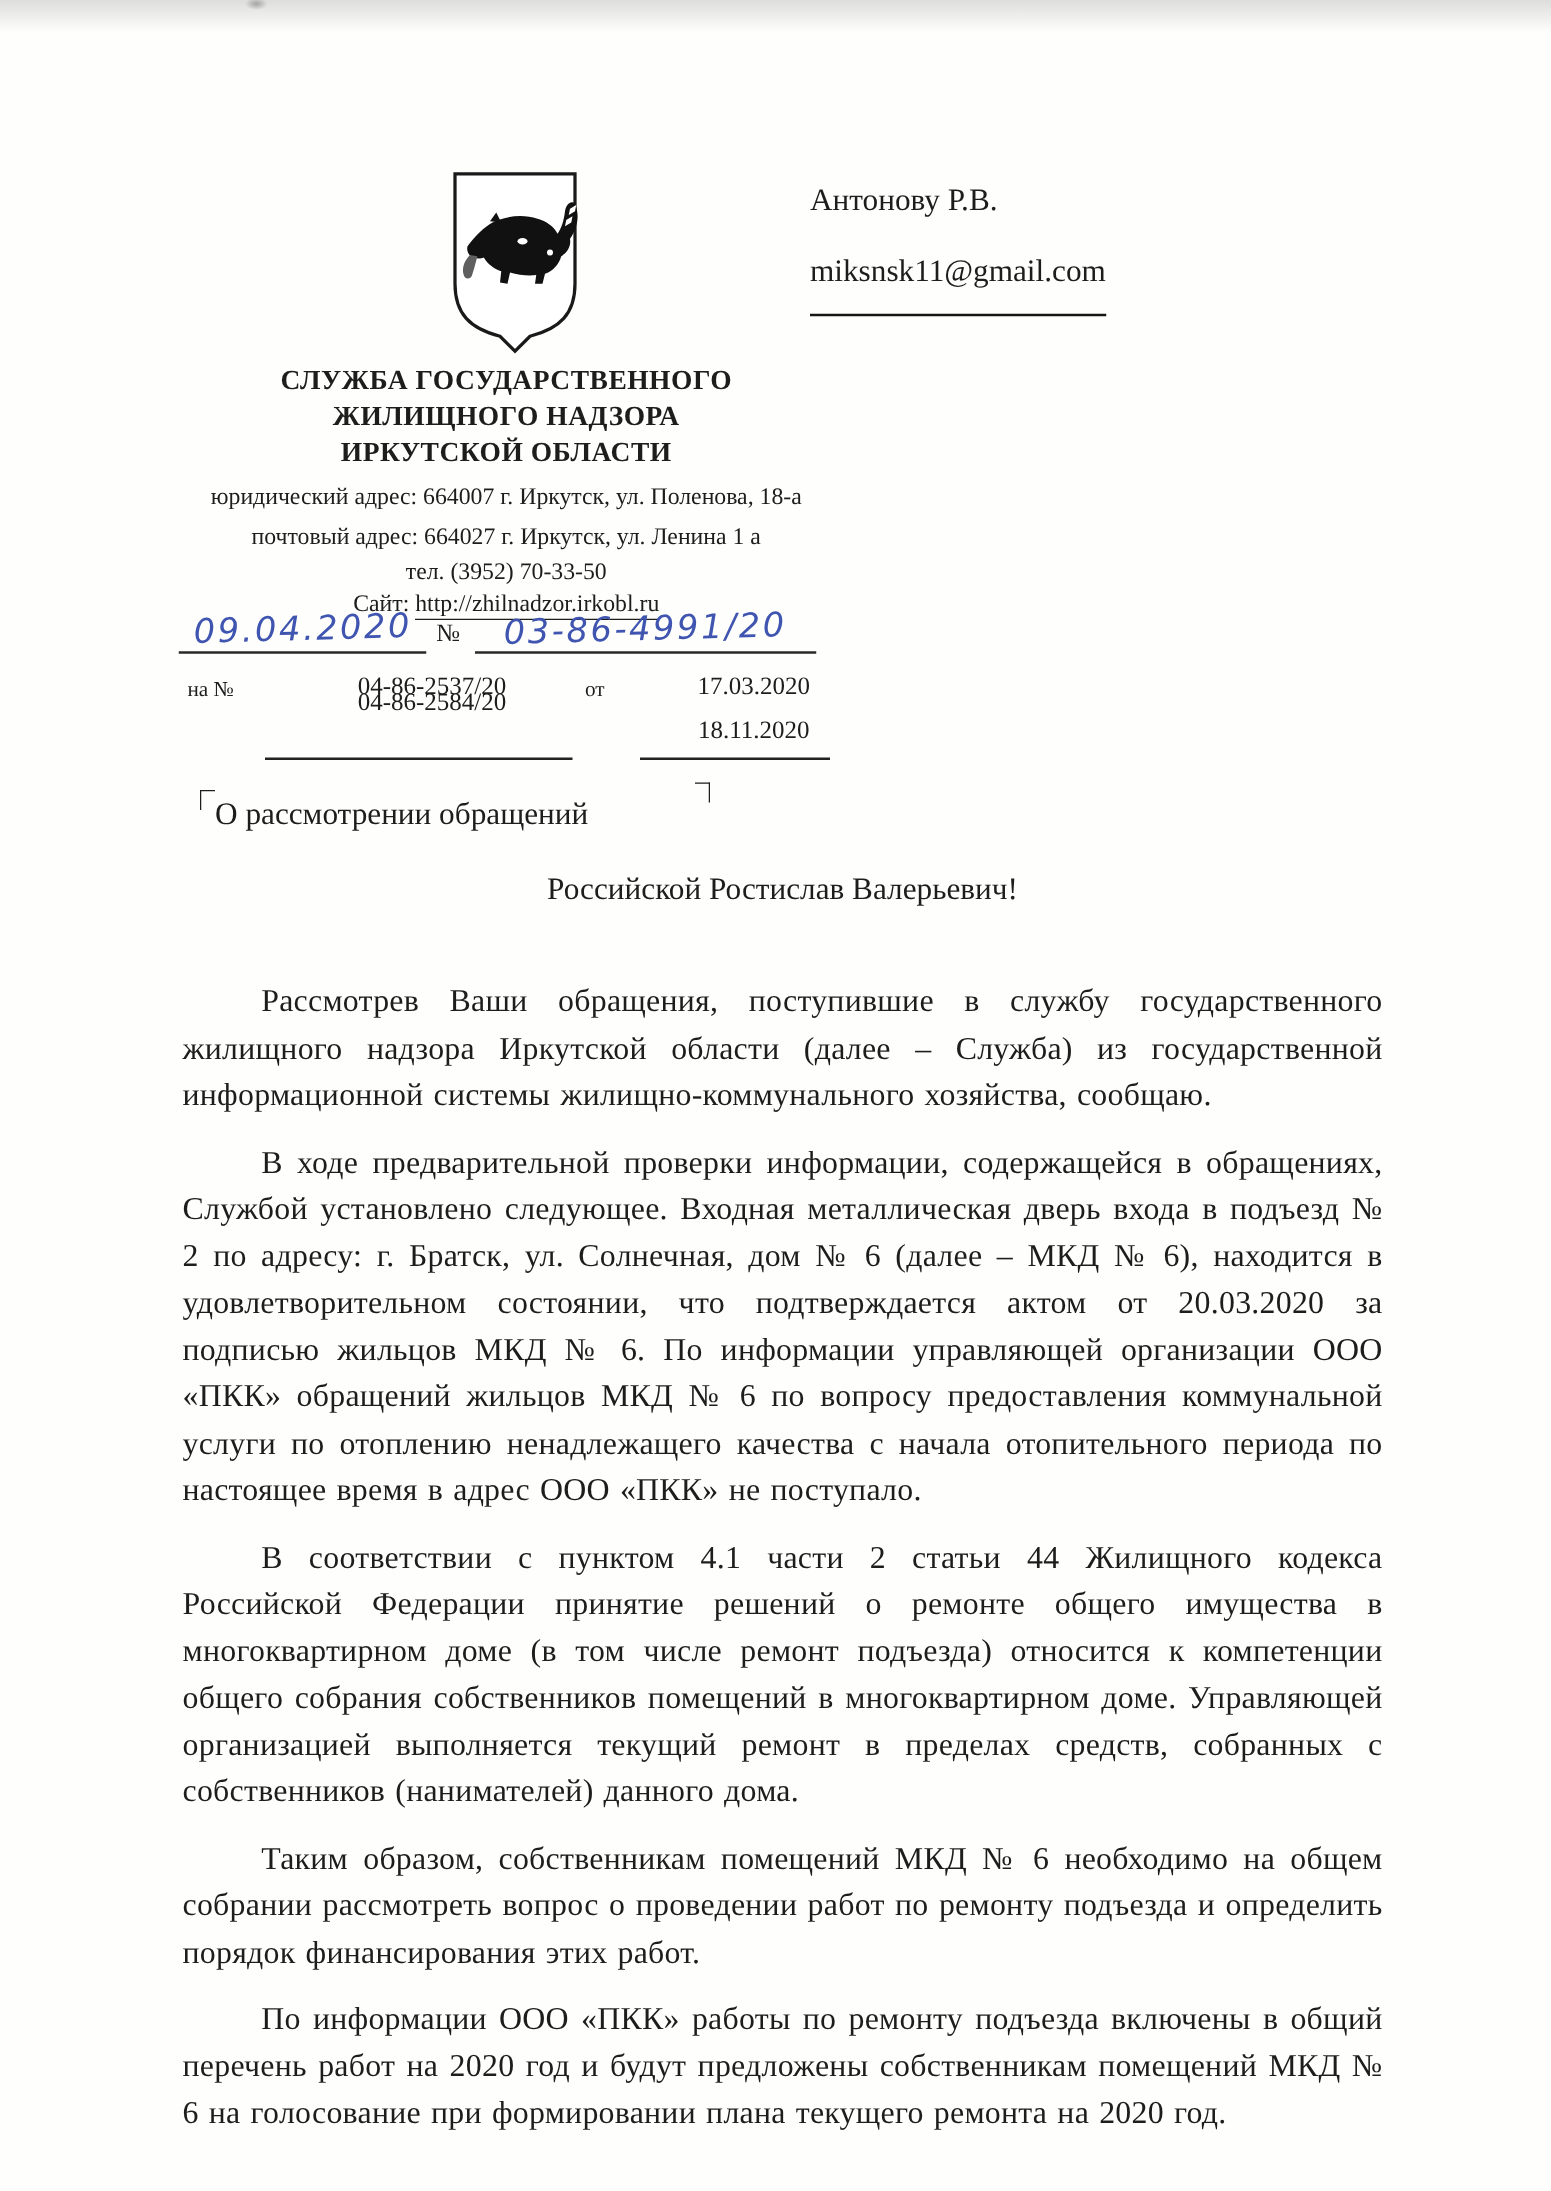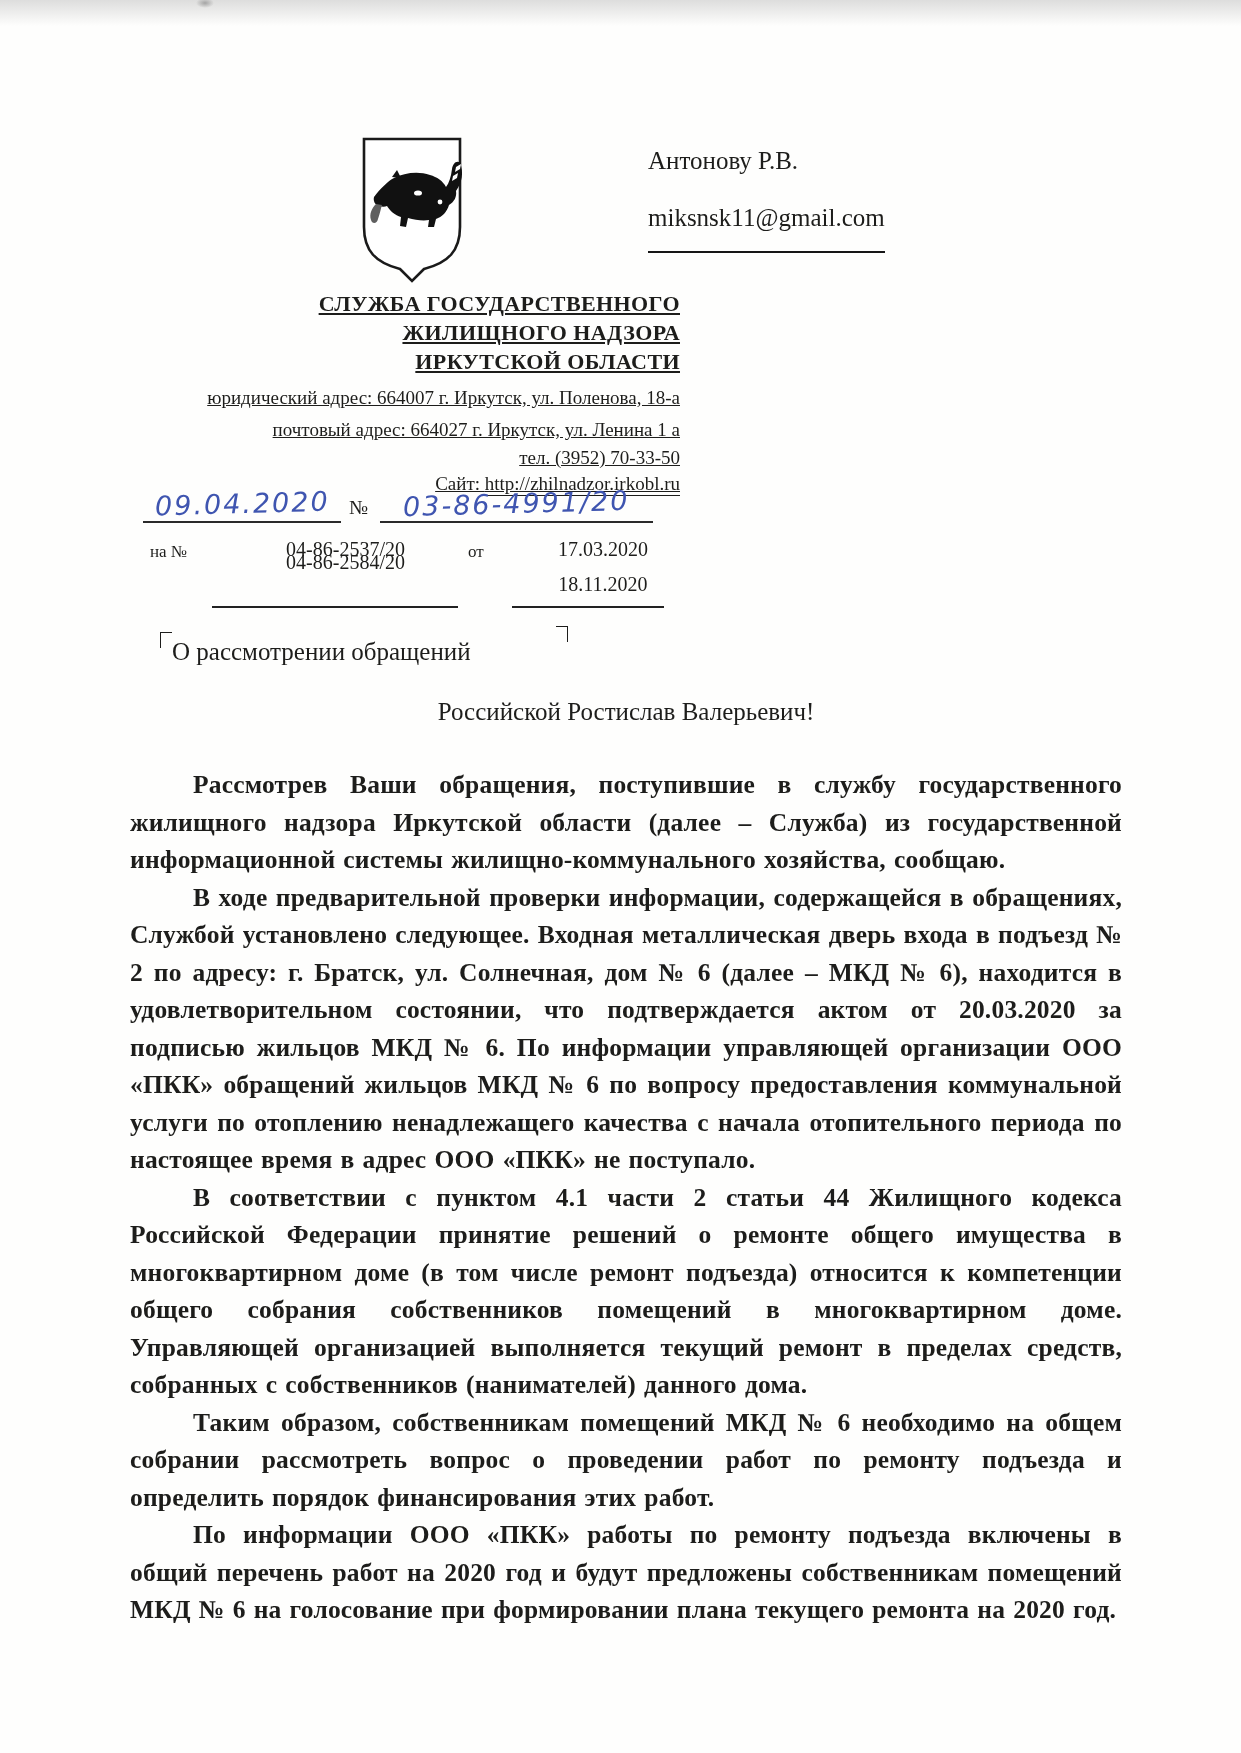--- a/index.html
+++ b/index.html
@@ -17,21 +17,21 @@
     position:absolute;top:0;left:0;width:100%;height:26px;
     background:linear-gradient(to bottom, rgba(160,160,160,.35), rgba(255,255,255,0));
     pointer-events:none;
   }
   .scan-smudge{
     position:absolute;top:-2px;left:196px;width:18px;height:10px;
     background:radial-gradient(closest-side,#8a8a8a,rgba(255,255,255,0));
     opacity:.7;border-radius:50%;
   }
   
-  .lh{position:absolute;left:130px;width:550px;text-align:right;text-decoration:underline;}
+  .lh{position:absolute;left:130px;width:550px;text-align:center;}
   .coat{position:absolute;left:356px;top:131px;width:112px;height:158px;}
   .org{font-weight:bold;font-size:22px;line-height:28px;letter-spacing:.4px;}
   .addr{font-size:19px;line-height:24px;}
   .site-url{border-bottom:1.6px solid #1d1d1b;padding-bottom:1px;}
   
   .hw-row{position:absolute;left:143px;top:488px;width:510px;display:flex;align-items:flex-end;}
   .hw{
     font-family:"DejaVu Sans", sans-serif;font-style:italic;
     color:var(--hw-color,#3f55b0);font-size:27px;letter-spacing:2px;
     transform:rotate(-1.6deg);display:inline-block;
@@ -52,21 +52,21 @@
   .corner{position:absolute;width:11px;height:15px;}
   .corner-left{left:160px;top:632px;border-left:1.8px solid #1d1d1b;border-top:1.8px solid #1d1d1b;}
   .corner-right{left:556px;top:626px;border-right:1.8px solid #1d1d1b;border-top:1.8px solid #1d1d1b;}
   
   .salutation{position:absolute;left:130px;top:698px;width:992px;text-align:center;font-size:25px;}
   .body-text{
     position:absolute;left:130px;top:766px;width:992px;
     font-size:25.5px;line-height:37.5px;text-align:justify;letter-spacing:.2px;
     word-spacing:1.5px;
   }
-  .body-text p{margin:0;text-indent:63px;font-weight:bold;}
+  .body-text p{margin:16px;text-indent:63px;}
 </style>
 </head>
 <body>
 
 <div class="page" style="color: rgb(29, 29, 27);">
 
   <div class="scan-top"></div>
   <div class="scan-smudge"></div>
 
   <svg class="coat" viewBox="0 0 112 158" aria-hidden="true">

